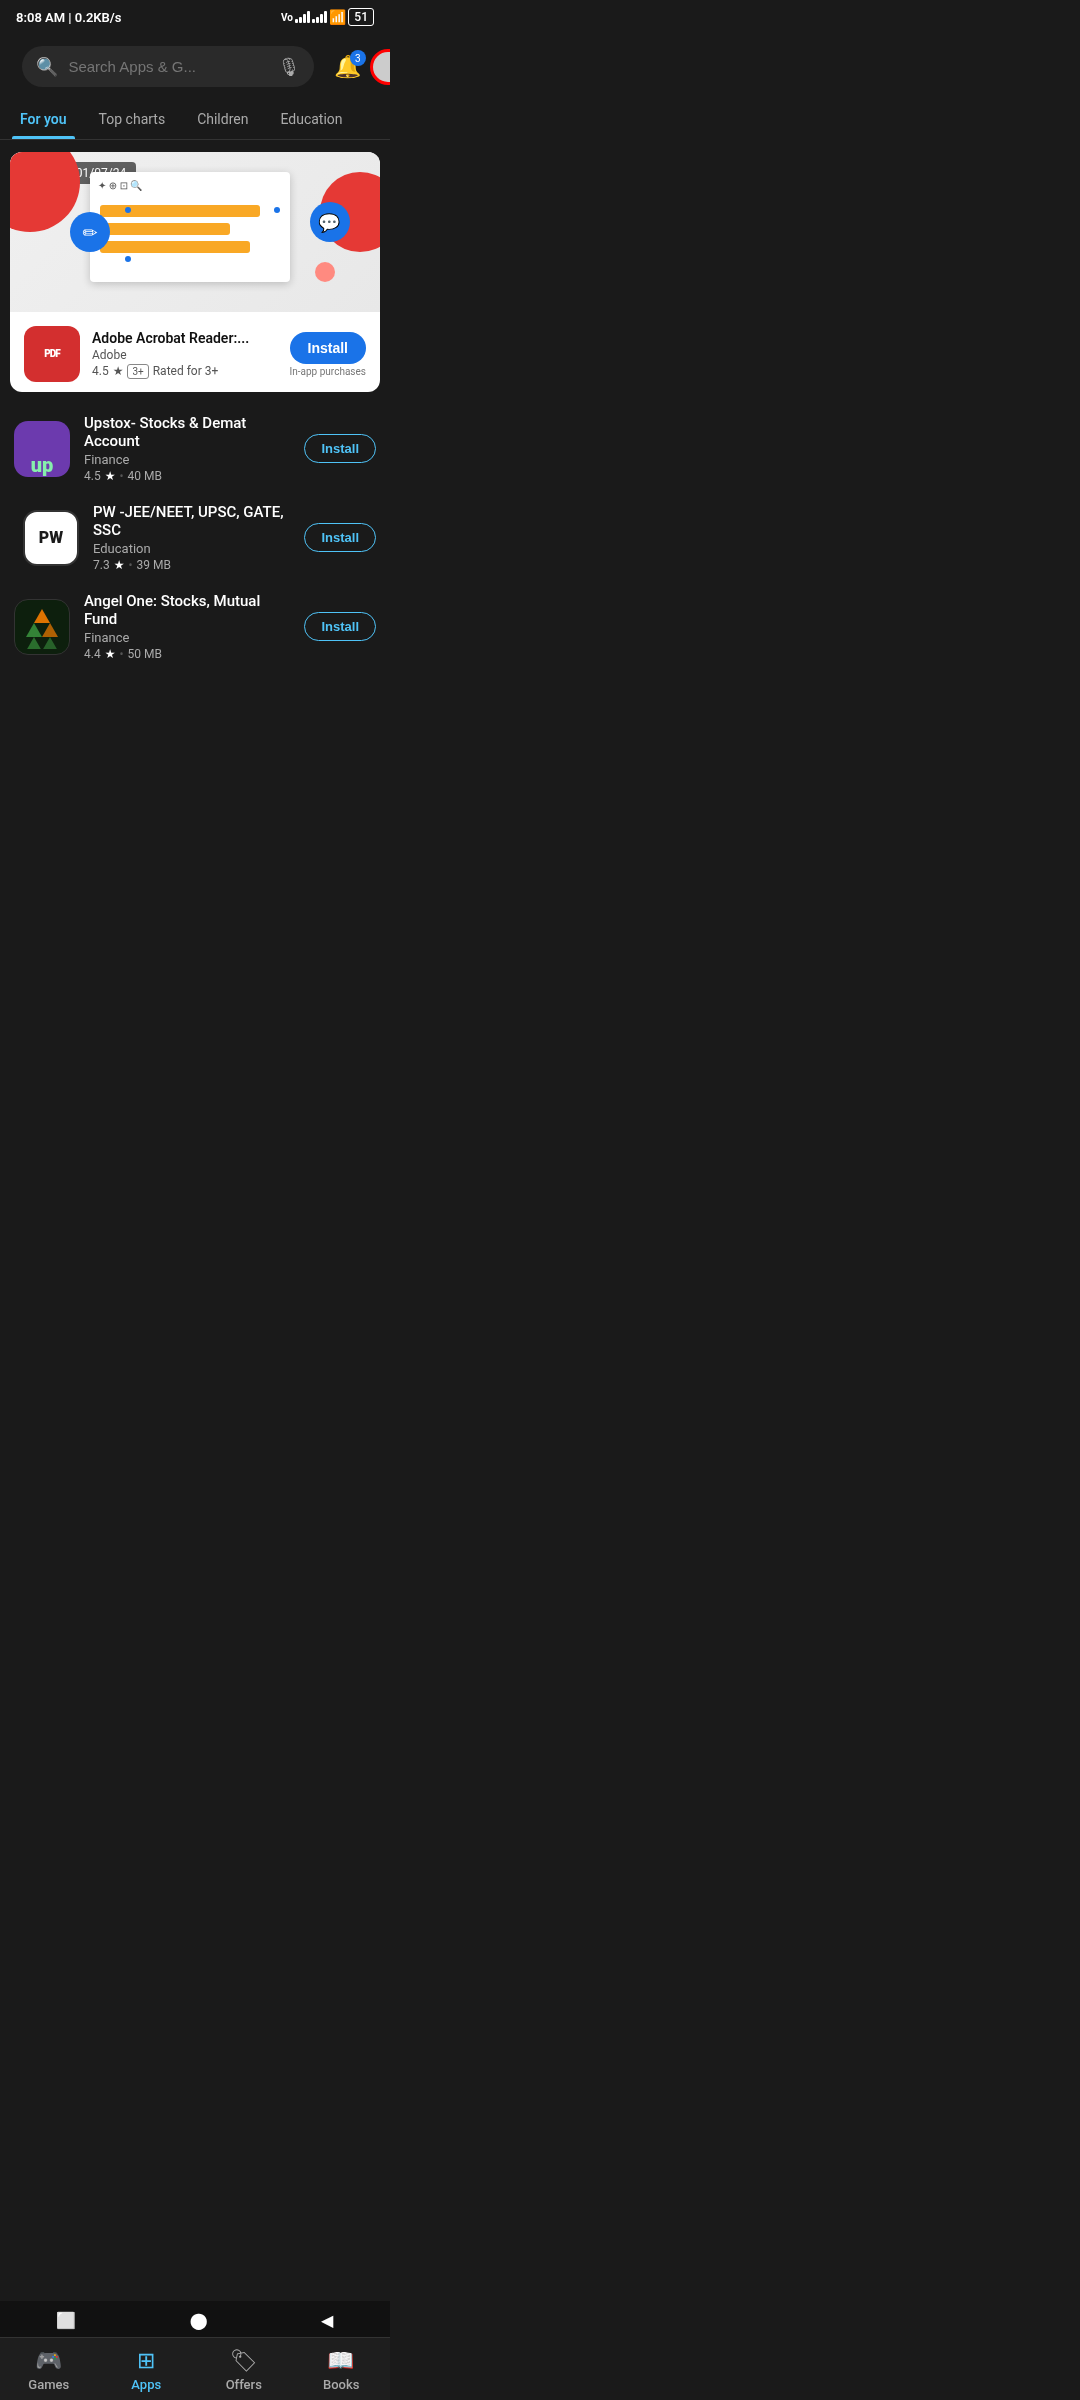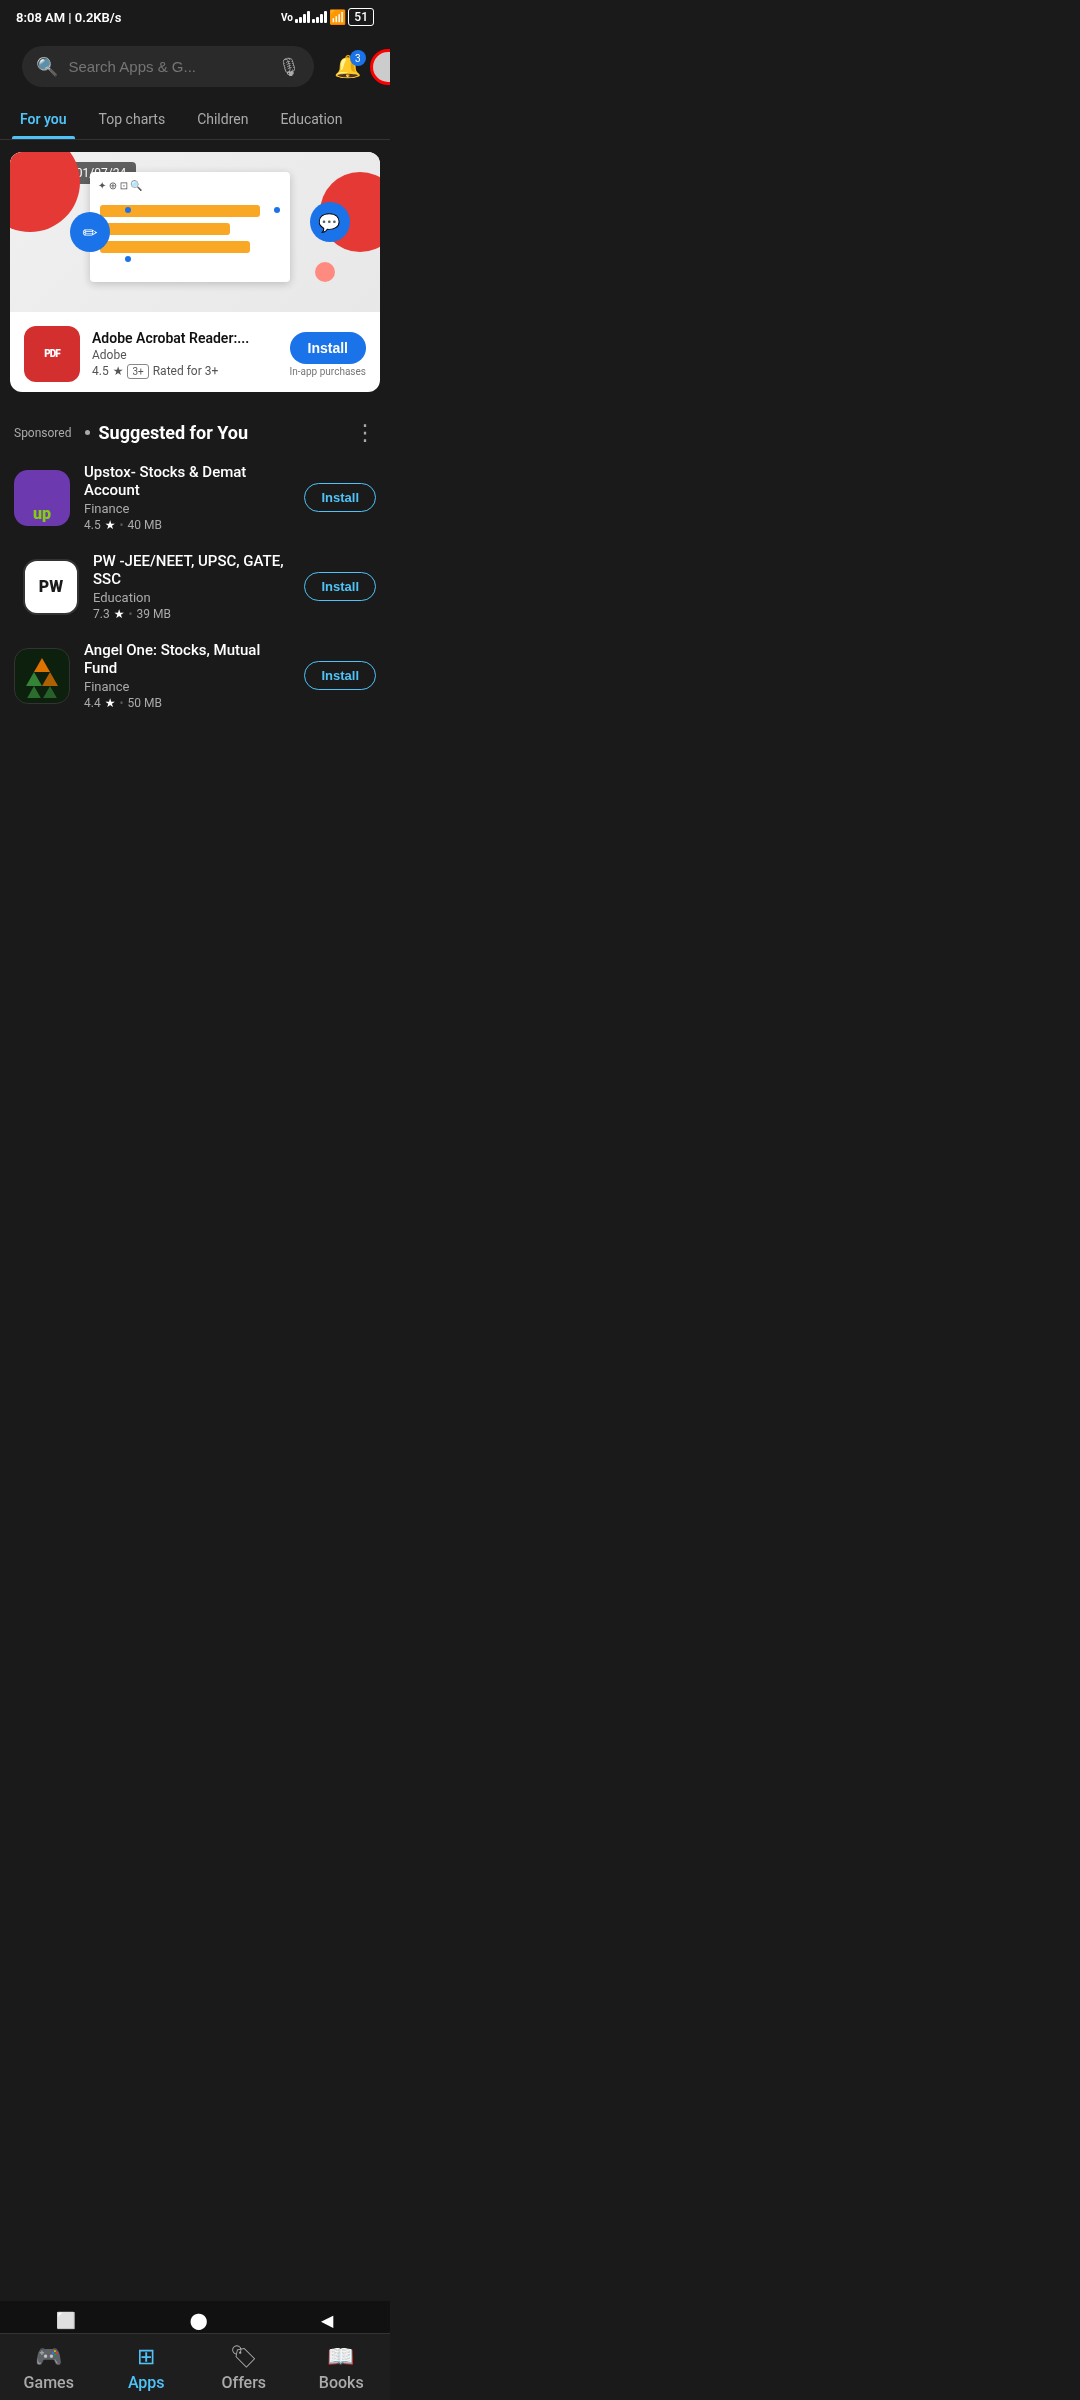--- a/index.html
+++ b/index.html
@@ -297,21 +297,21 @@
       align-items: center;
       justify-content: center;
       padding: 10px 0 8px;
       cursor: pointer;
       color: #aaa;
       font-size: 12px;
       gap: 4px;
     }
     .nav-item.active { color: #4fc3f7; }
     .nav-icon { font-size: 22px; }
-    .nav-label { font-size: 16px; font-weight: 500; }
+    .nav-label { font-size: 13px; font-weight: 500; }
     .system-nav {
       position: fixed;
       bottom: 60px;
       left: 0; right: 0;
       background: #111;
       display: flex;
       justify-content: space-around;
       align-items: center;
       padding: 10px 0;
       width: 390px;
@@ -433,34 +433,26 @@
         </div>
         <div style="display:flex;flex-direction:column;align-items:center;">
           <button class="install-btn">Install</button>
           <div class="in-app-text">In-app purchases</div>
         </div>
       </div>
     </div>
 
   </div>
 
-  <div class="section-header">
-    <div class="section-label-row">
-      <span class="sponsored-label">Sponsored</span>
-      <div class="section-dot"></div>
-      <span class="section-title">Suggested for You</span>
-    </div>
-    <span class="more-btn">⋮</span>
-  </div>
 
   <div class="app-list">
 
     <div class="app-list-item">
       <div class="app-icon-med upstox-icon">
-        <span style="color:#84cc16;font-weight:900;font-size:16px;margin-top:32px;">up</span>
+        <span style="color:#86efac;font-weight:900;font-size:20px;margin-top:32px;">up</span>
       </div>
       <div class="app-details">
         <div class="app-list-name">Upstox- Stocks &amp; Demat Account</div>
         <div class="app-list-cat">Finance</div>
         <div class="app-list-meta">
           <span>4.5</span>
           <span class="star-icon">★</span>
           <span style="color:#555;">•</span>
           <span>40 MB</span>
         </div>

